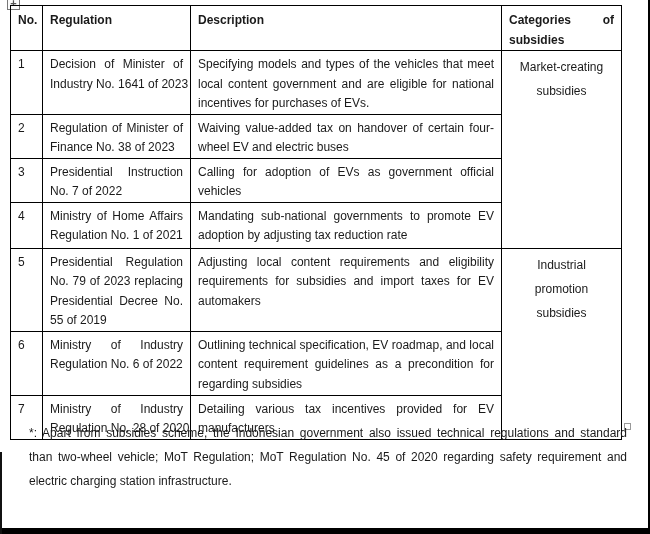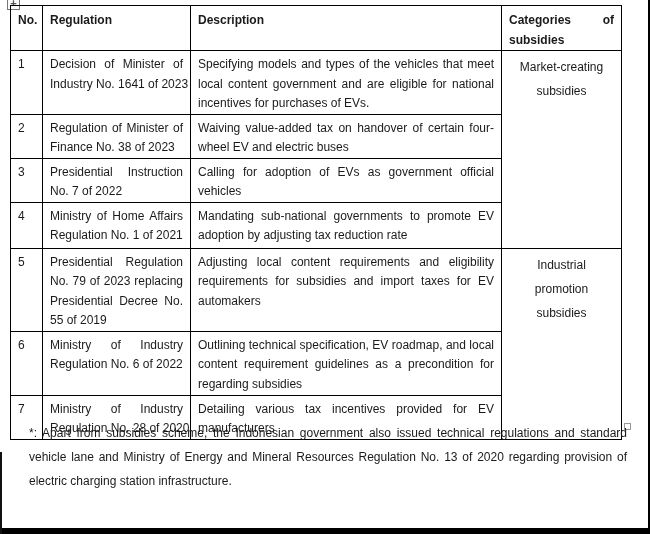--- a/index.html
+++ b/index.html
@@ -185,20 +185,20 @@
             <div class="lline">manufacturers</div>
           </td>
         </tr>
       </tbody>
   </table>
 
   <div class="resize-handle"></div>
 
   <div class="footnote" id="footnote">
       <div class="jline">*: Apart from subsidies scheme, the Indonesian government also issued technical regulations and standard</div>
-      <div class="jline">vehicle lane and Ministry of Energy and Mineral Resources Regulation No. 13 of 2020 regarding provision of</div>
+      <div class="jline">than two-wheel vehicle; MoT Regulation; MoT Regulation No. 45 of 2020 regarding safety requirement and</div>
       <div class="lline">electric charging station infrastructure.</div>
     </div>
 
   <div class="edge-right"></div>
   <div class="edge-bottom"></div>
   <div class="edge-left"></div>
 </div>
 
 </body></html>

